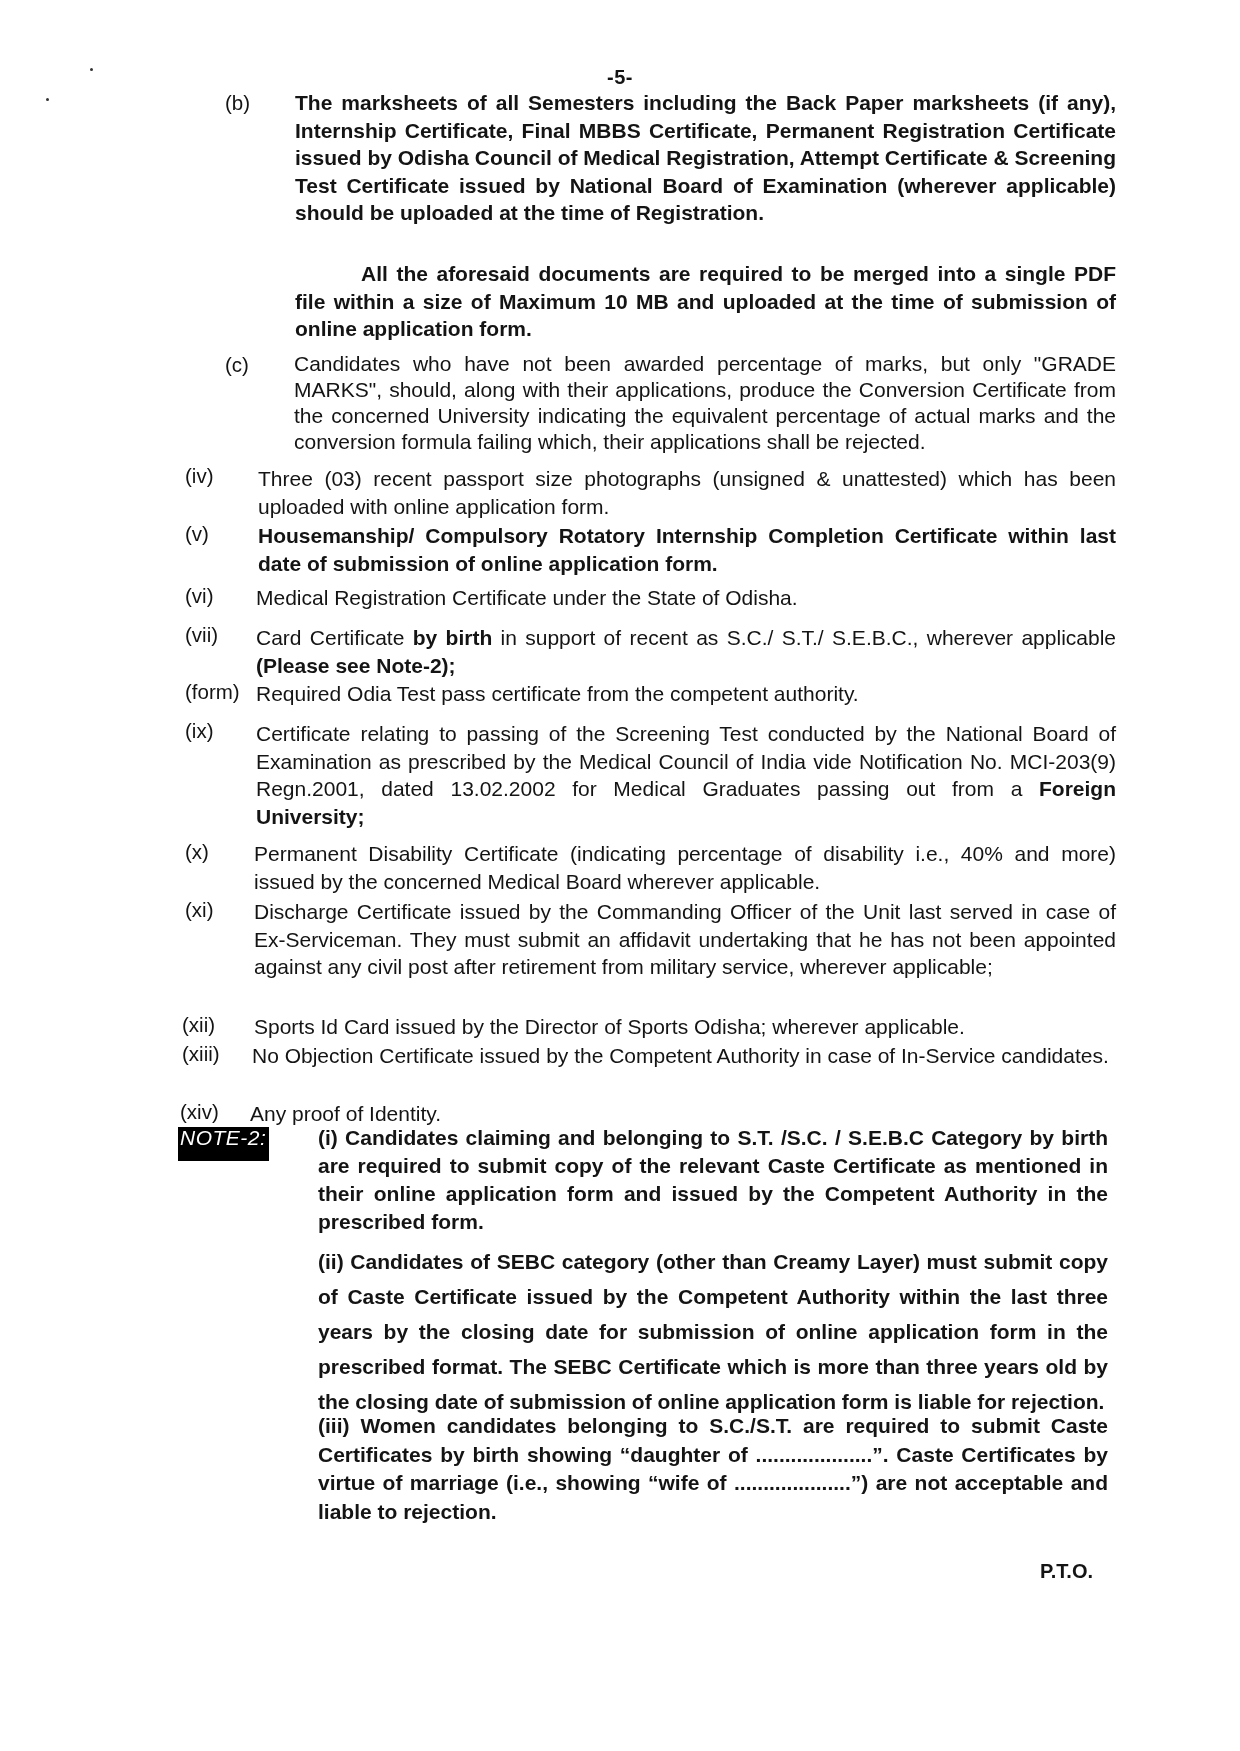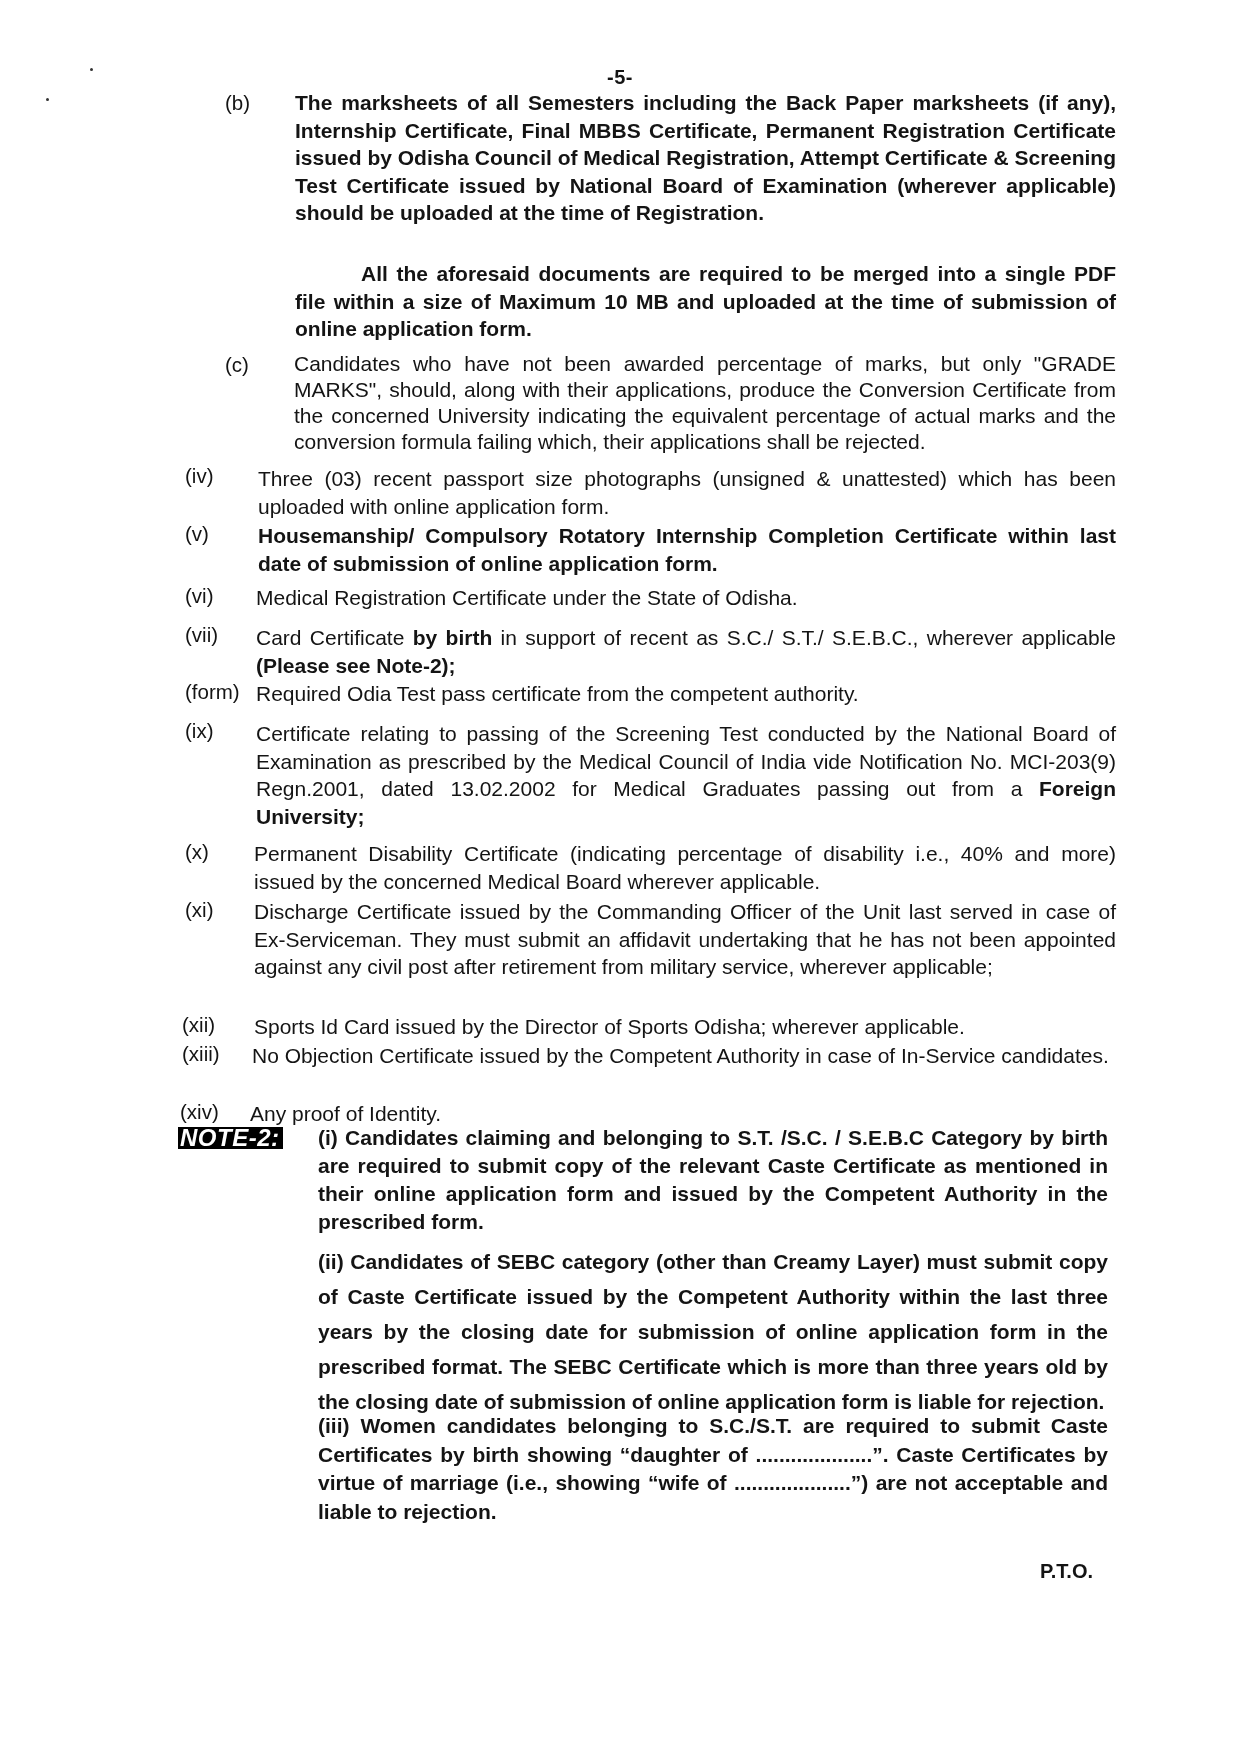--- a/index.html
+++ b/index.html
@@ -52,25 +52,25 @@
     }
     .bold { font-weight: bold; }
     .u { text-underline-offset: 3px; text-decoration-thickness: 2px; }
     .indent-para { text-indent: 66px; }
     .note-badge {
       position: absolute;
       left: 178px;
       top: 1127px;
       background: #000;
       color: #fff;
-      font-weight: bold;
+      font-weight: normal;
       font-style: italic;
-      font-size: 24px;
+      font-size: 21px;
       line-height: 22px;
-      padding: 0 3px 0 2px;
+      padding: 0 3px 12px 2px;
       letter-spacing: 0.5px;
     }
     .pto {
       position: absolute;
       left: 1040px;
       top: 1560px;
       font-weight: bold;
       font-size: 20px;
     }
     .tight { line-height: 26px; }

